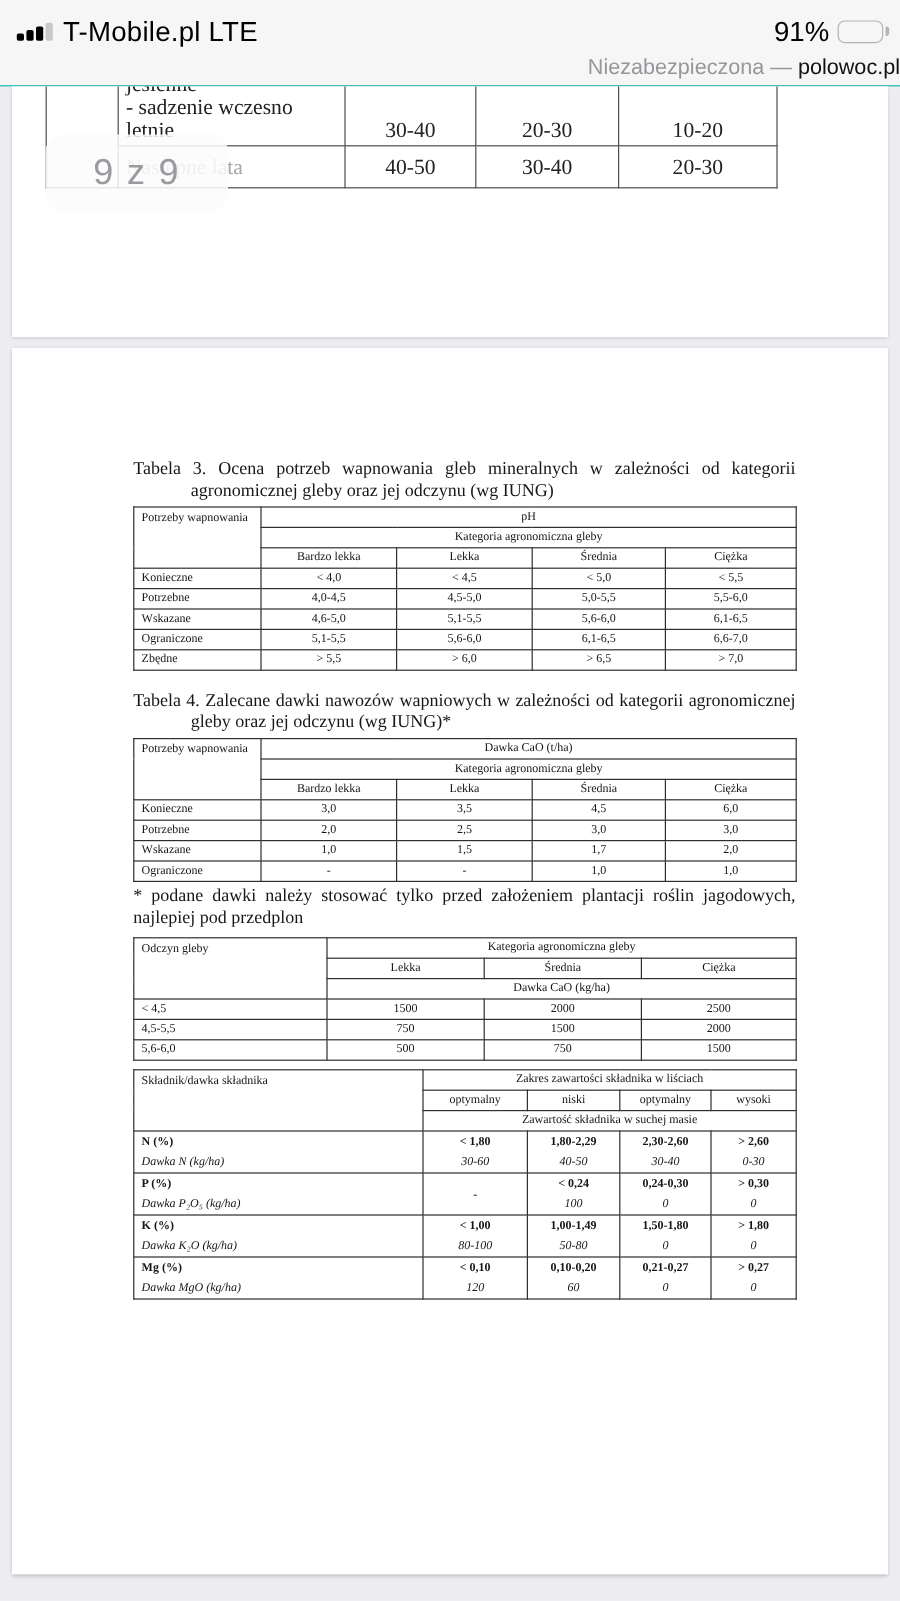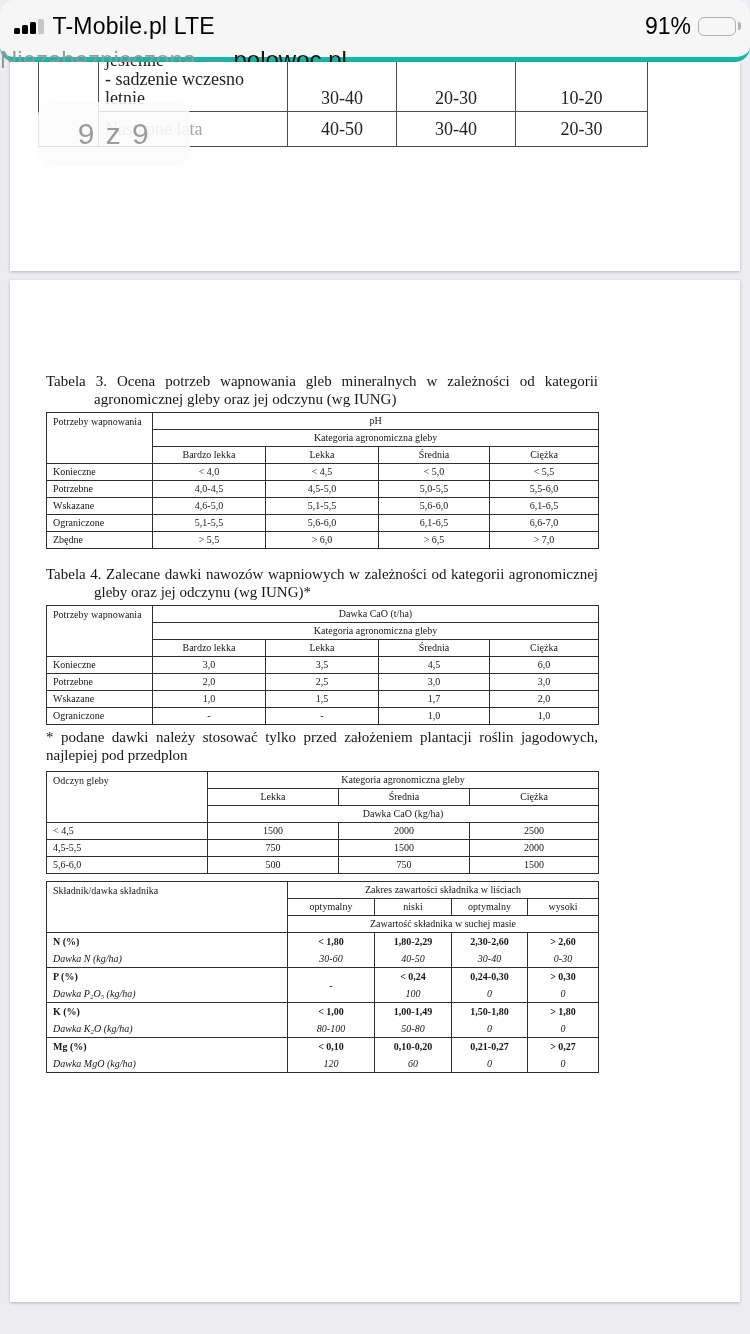--- a/index.html
+++ b/index.html
@@ -5,41 +5,41 @@
   * { box-sizing: border-box; }
   html,body { margin:0; padding:0; }
   body {
     width:750px; height:1334px; overflow:hidden;
     background:#ececf1;
     font-family:"Liberation Sans", sans-serif;
     -webkit-font-smoothing:antialiased;
   }
 
   
-  .chrome { height:62px; background:#f6f6f7; border-bottom:5px solid #14b8a6;border-radius:15px; }
+  .chrome { height:72px; background:#f6f6f7; border-bottom:1px solid #14b8a6; }
   .statusbar { position:relative; height:44px; display:flex; align-items:center; padding:8px 14px 0; font-size:23px; color:#000; }
   .signal { display:flex; align-items:flex-end; margin-right:9px; }
   .signal .bar { width:5.5px; border-radius:1.5px; background:#000; margin-right:2.5px; }
   .signal .b1 { height:6px; } .signal .b2 { height:9px; } .signal .b3 { height:12px; }
   .signal .b4 { height:15px; background:#c7c7cc; margin-right:0; }
   .carrier { letter-spacing:0.2px; }
   .clock { position:absolute; left:0; right:0; text-align:center; font-weight:bold; pointer-events:none; }
   .status-right { margin-left:auto; display:flex; align-items:center; position:relative; z-index:1; }
   .batt-pct { margin-right:7px; }
   .battery { position:relative; width:38px; height:19px; border:1.5px solid #b3b3b8; border-radius:6px; padding:1.5px; }
   .battery-fill { width:32%; height:100%; background:#000; border-radius:2px; }
   .battery-cap { position:absolute; right:-6px; top:4.5px; width:3px; height:8px; background:#b3b3b8; border-radius:0 2.5px 2.5px 0; }
-  .urlbar { text-align:left; font-size:24px; padding-top:2px; color:#111; }
+  .urlbar { text-align:right; font-size:18px; padding-top:2px; color:#111; }
   .url-gray { color:#96969b; }
 
   
   .viewer { padding:0 10px; }
   .page { background:#fff; box-shadow:0 1px 3px rgba(0,0,0,0.22); position:relative; }
   .page8 { height:209px; overflow:hidden; }
-  .page9 { margin-top:9px; height:1022px; overflow:hidden; padding:92px 0 0 36px; }
+  .page9 { margin-top:9px; height:1022px; overflow:hidden; padding:92px 0 0 101px; }
 
   
   .doc-table { border-collapse:collapse; table-layout:fixed; width:552px;
                font-family:"Liberation Serif","DejaVu Serif",serif; font-size:10px; color:#161616; }
   .doc-table td { border:1px solid #2e2e2e; text-align:center; padding:0 3px; height:17px; line-height:16px; overflow:hidden; }
   .doc-table td.lbl { text-align:left; padding-left:6px; }
   .doc-table td.vtop { vertical-align:top; line-height:17px; }
   .dbl div { line-height:17px; }
   .b { font-weight:bold; }
   .i { font-style:italic; }

